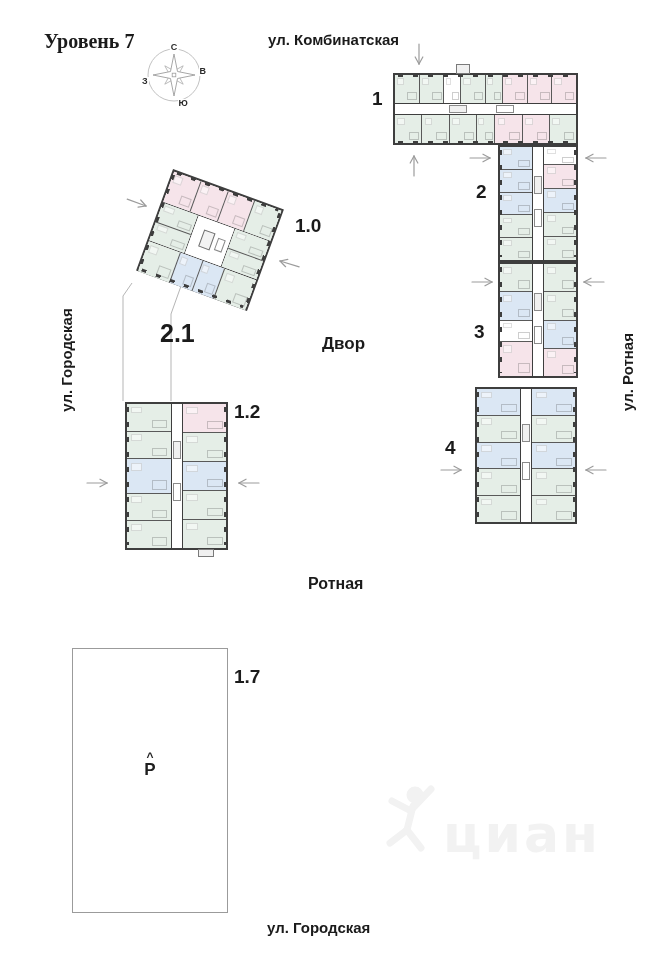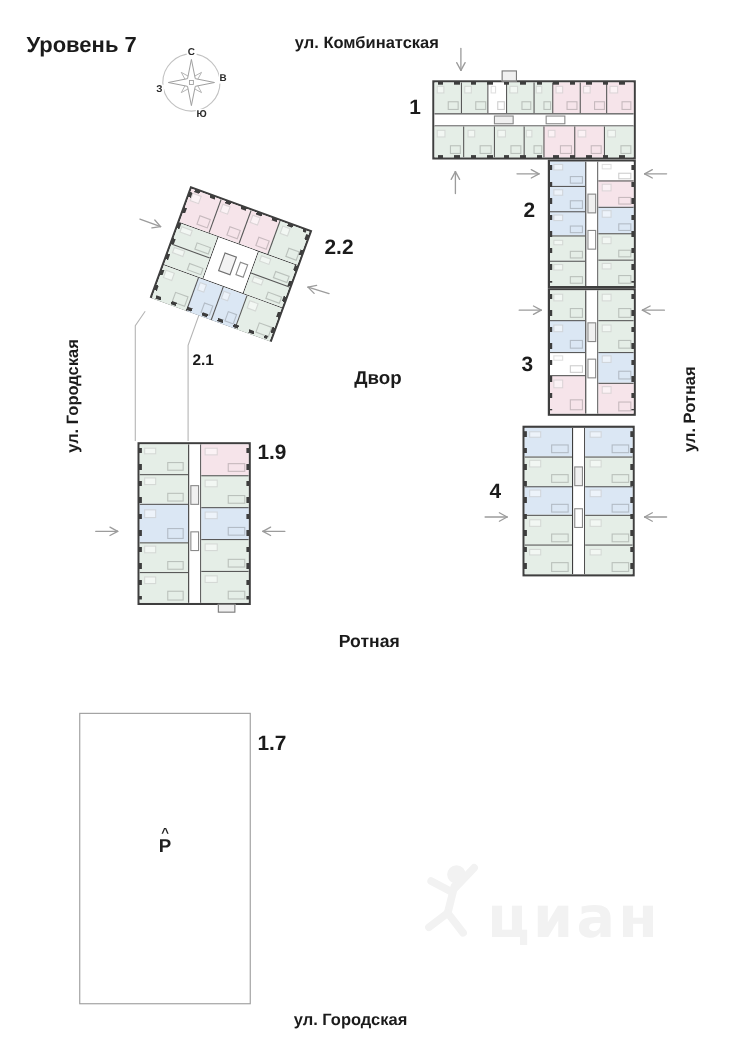--- a/index.html
+++ b/index.html
@@ -273,34 +273,34 @@
         </div>
         <div class="tick th tt"></div>
         <div class="tick th tb"></div>
         <div class="tick tv tl"></div>
         <div class="tick tv tr"></div>
       </div>
       <div class="bump" style="left: 456px; top: 64px; width: 14px; height: 10px;"></div>
       <div class="bump" style="left: 198px; top: 549px; width: 16px; height: 8px;"></div>
     </div>
   <div id="labels">
-      <div class="plan-label" style="left: 24px; top: 30px; font-size: 20px;">Уровень 7</div>
+      <div class="plan-label" style="left: 44px; top: 30px; font-size: 20px; font-family: Liberation Serif, serif;">Уровень 7</div>
       <div class="plan-label" style="left: 268px; top: 31px; font-size: 15px;">ул. Комбинатская</div>
       <div class="plan-label" style="left: 322px; top: 334px; font-size: 17px;">Двор</div>
       <div class="plan-label" style="left: 308px; top: 575px; font-size: 16px;">Ротная</div>
       <div class="plan-label" style="left: 267px; top: 919px; font-size: 15px;">ул. Городская</div>
       <div class="plan-label rot" style="left: 66px; top: 360px; font-size: 15px;">ул. Городская</div>
       <div class="plan-label rot" style="left: 627px; top: 372px; font-size: 15px;">ул. Ротная</div>
       <div class="plan-label" style="left: 372px; top: 88px; font-size: 19px;">1</div>
       <div class="plan-label" style="left: 476px; top: 181px; font-size: 19px;">2</div>
       <div class="plan-label" style="left: 474px; top: 321px; font-size: 19px;">3</div>
       <div class="plan-label" style="left: 445px; top: 437px; font-size: 19px;">4</div>
-      <div class="plan-label" style="left: 295px; top: 215px; font-size: 19px;">2.2</div>
-      <div class="plan-label" style="left: 175px; top: 319px; font-size: 14px;">2.1</div>
-      <div class="plan-label" style="left: 234px; top: 401px; font-size: 19px;">1.9</div>
+      <div class="plan-label" style="left: 295px; top: 215px; font-size: 19px;">1.0</div>
+      <div class="plan-label" style="left: 160px; top: 319px; font-size: 25px;">2.1</div>
+      <div class="plan-label" style="left: 234px; top: 401px; font-size: 19px;">1.2</div>
       <div class="plan-label" style="left: 234px; top: 666px; font-size: 19px;">1.7</div>
     </div>
 
   <div id="parking" style="left: 72px; top: 648px; width: 156px; height: 265px;">
     <div class="p-mark">
       <span class="p-caret">^</span>
       <span class="p-letter">Р</span>
     </div>
   </div>
 

